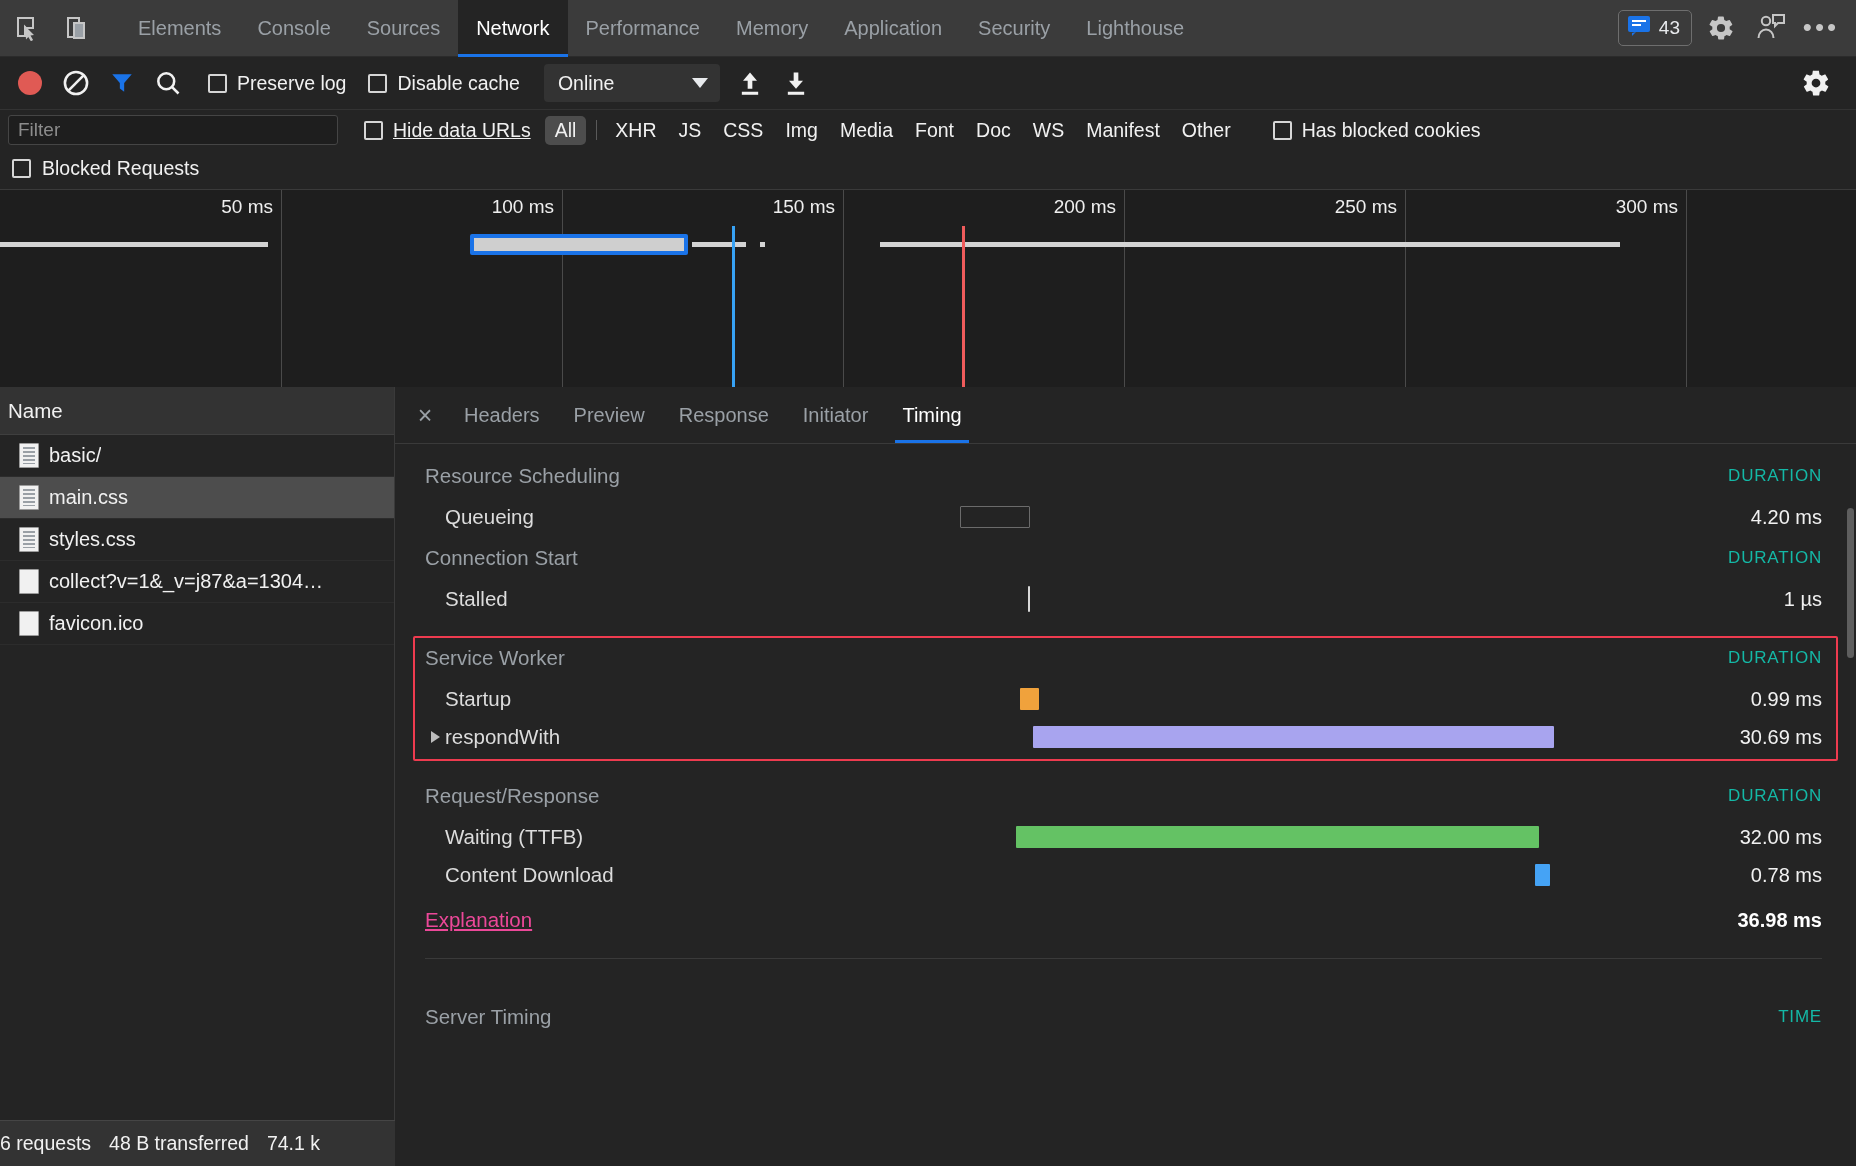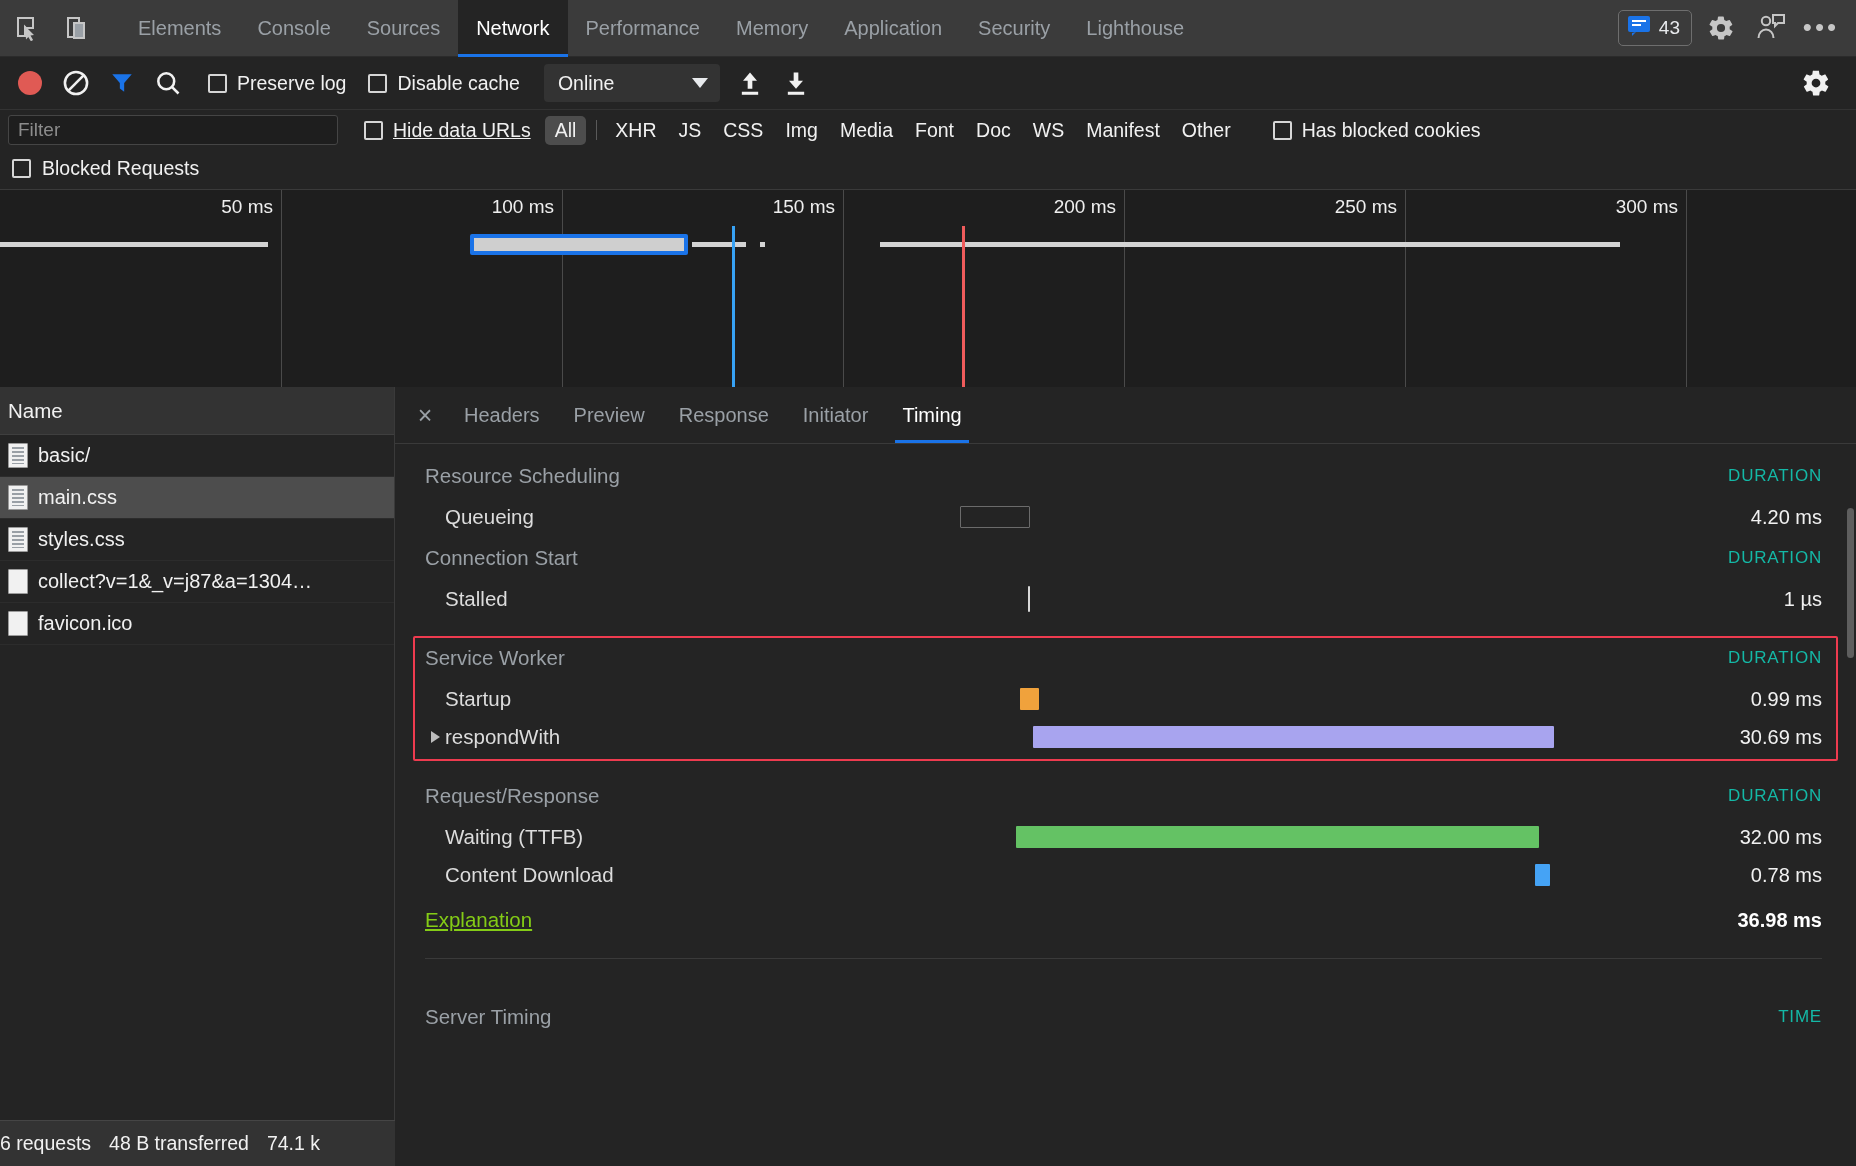--- a/index.html
+++ b/index.html
@@ -142,21 +142,21 @@
   .reqlist {
     width: 395px; flex: none; background: #242424;
     border-right: 1px solid #3a3a3a; position: relative;
   }
   .reqhead {
     height: 48px; display: flex; align-items: center; padding-left: 8px;
     background: #333333; border-bottom: 1px solid #3f3f3f;
   }
   .reqhead span { font-size: 20.5px; color: #f1f1f1; }
   .reqrow {
-    height: 42px; display: flex; align-items: center; padding-left: 8px;
+    height: 42px; display: flex; align-items: center; padding-left: 19px;
     border-bottom: 1px solid #2c2c2c; cursor: pointer; gap: 10px;
   }
   .reqrow.selected { background: #4d4d4d; }
   .reqrow .fname {
     font-size: 20px; color: #f1f1f1; white-space: nowrap;
     overflow: hidden; text-overflow: clip;
   }
   .doc-ico {
     width: 20px; height: 25px; flex: none; background: #f1f1f1;
     border: 1px solid #9b9b9b; border-radius: 1px; position: relative; overflow: hidden;
@@ -223,21 +223,21 @@
     text-align: right; white-space: nowrap;
   }
   .sw-highlight {
     position: absolute; border: 2px solid #ee3b4f; border-radius: 2px;
     left: 18px; right: 18px; pointer-events: none;
   }
   .explain-row {
     display: flex; align-items: center; height: 52px; padding: 0 34px 0 30px;
   }
   .explain-link {
-    font-size: 20.5px; color: #84cc16; text-decoration: underline; cursor: pointer; text-align: center;
+    font-size: 20.5px; color: #ec4899; text-decoration: underline; cursor: pointer; text-align: center;
   }
   .explain-total {
     margin-left: auto; font-size: 20px; color: #ffffff; font-weight: bold;
   }
   .divider { height: 1px; background: #3a3a3a; margin: 12px 34px 0 30px; }
   .servertiming {
     display: flex; align-items: center; justify-content: space-between;
     padding: 0 34px 0 30px; height: 44px; margin-top: 36px;
   }
   .scroll-thumb {

